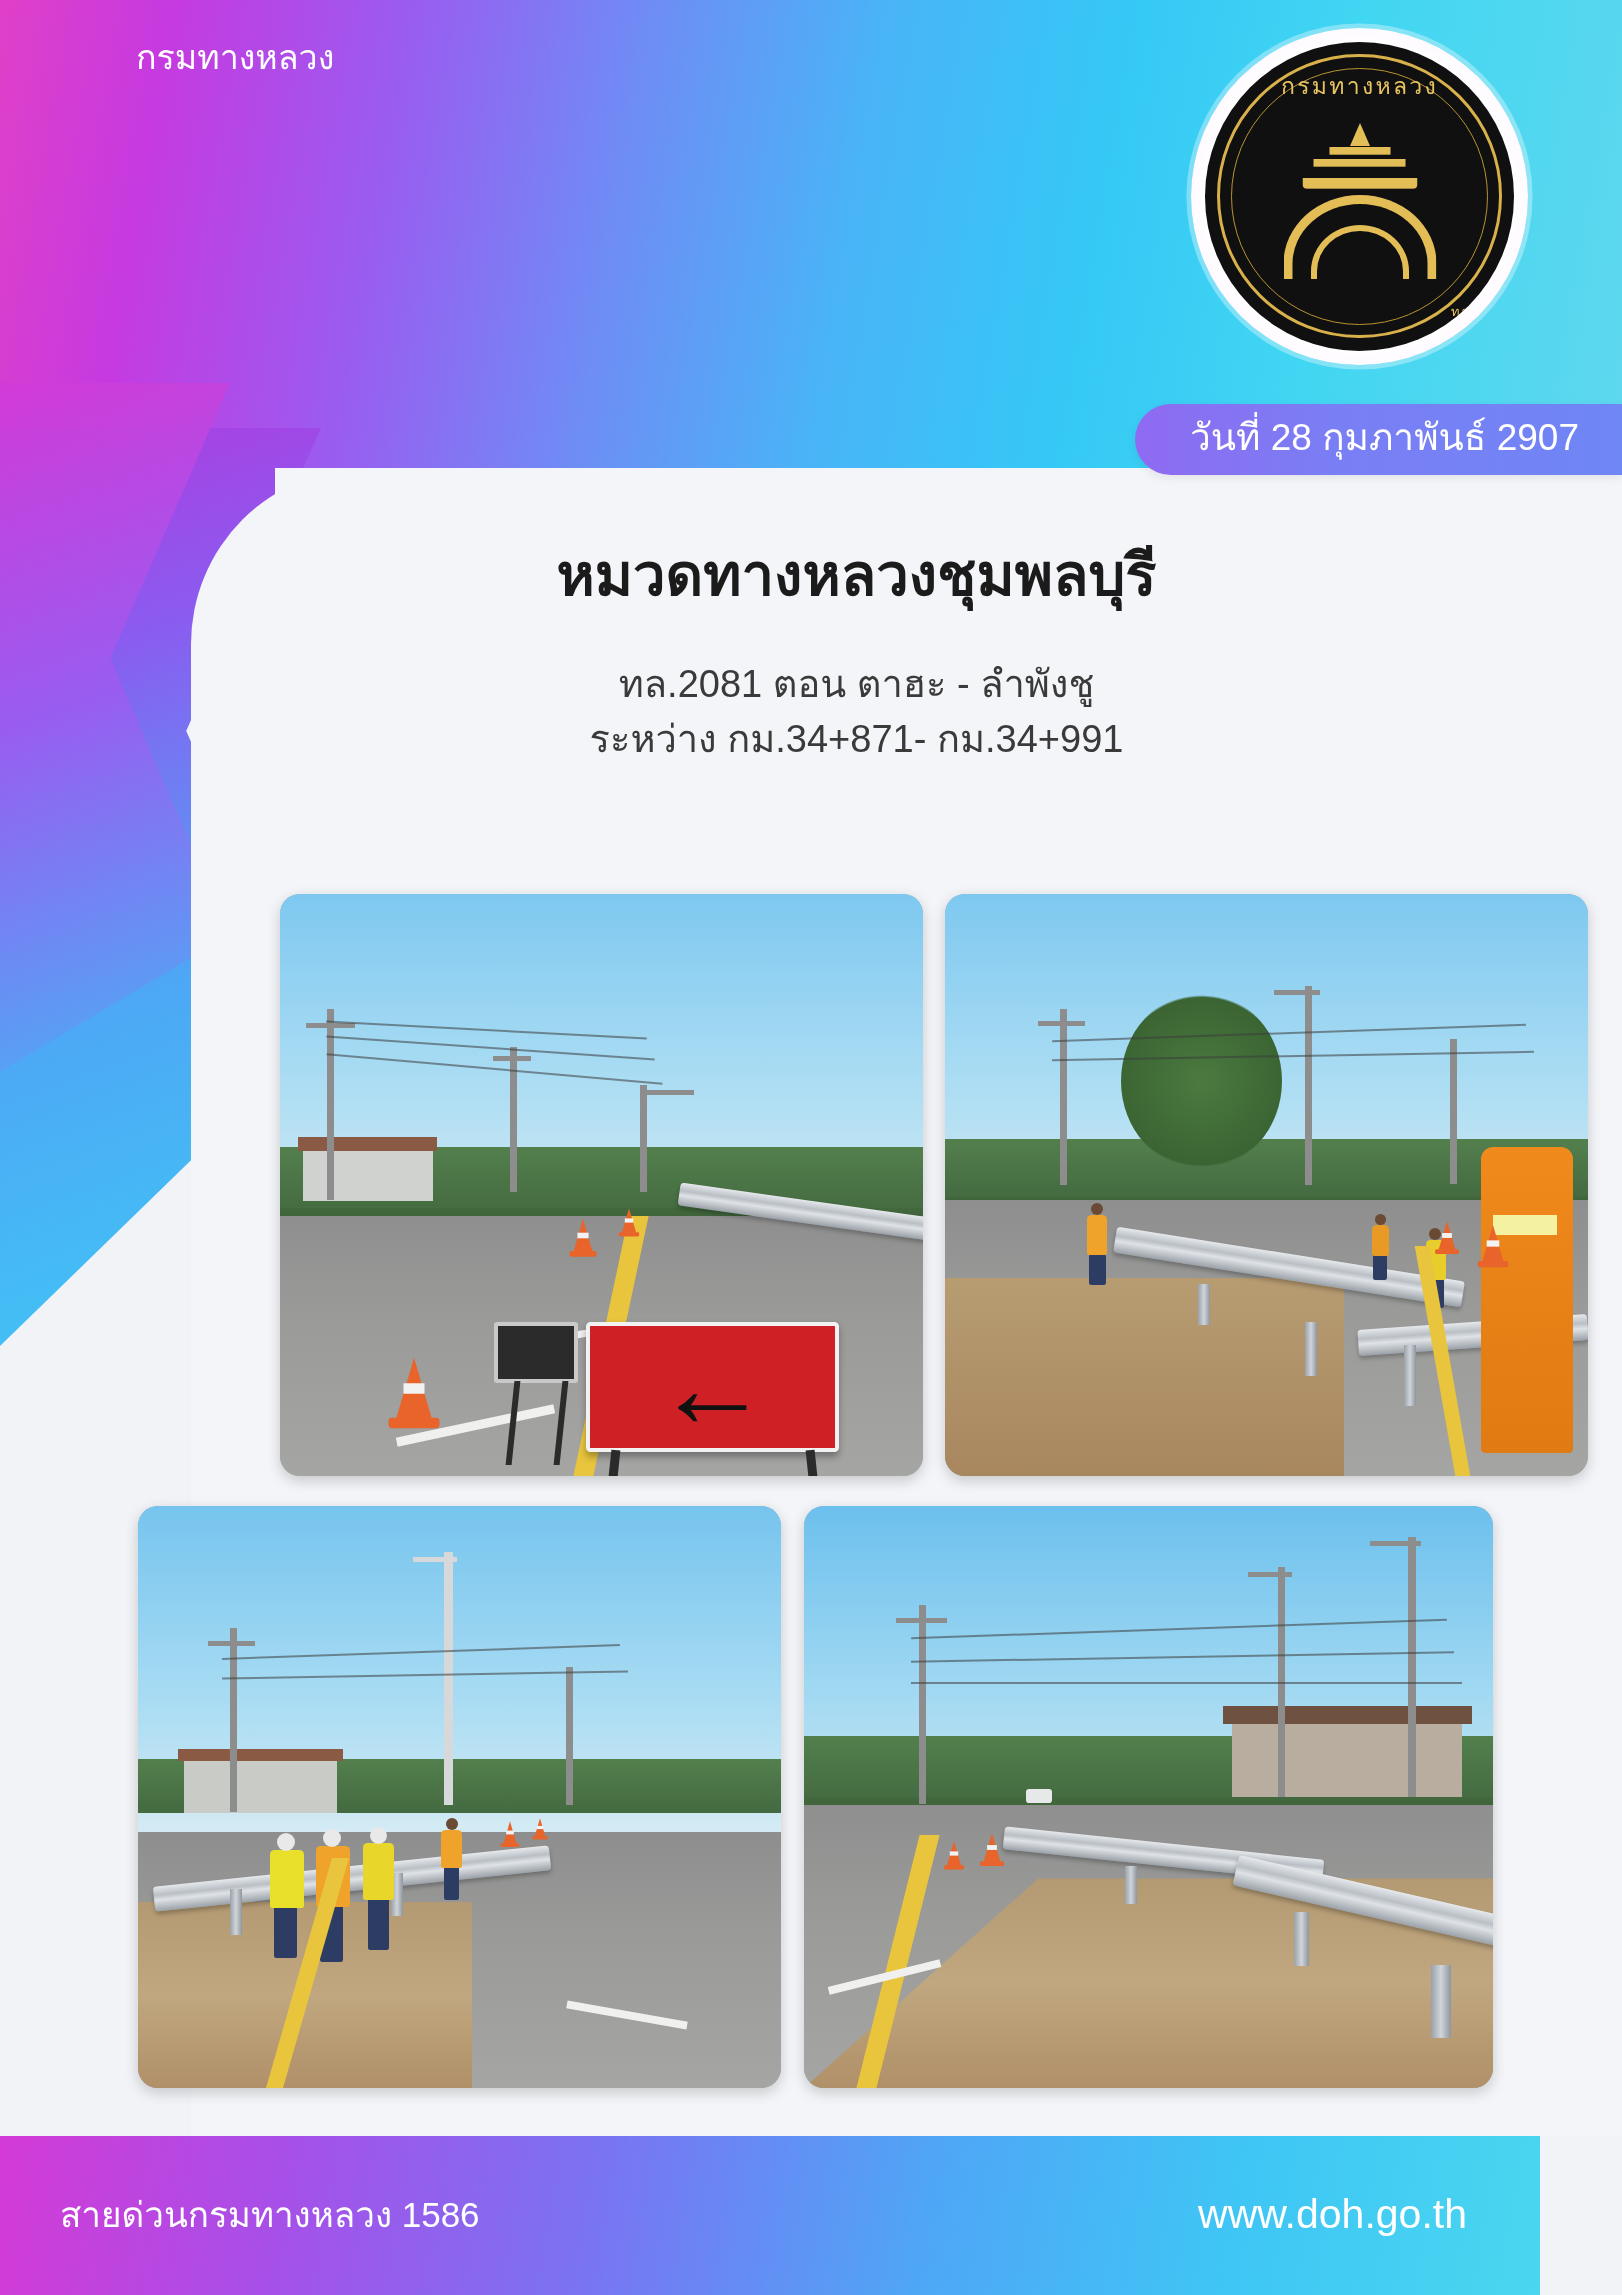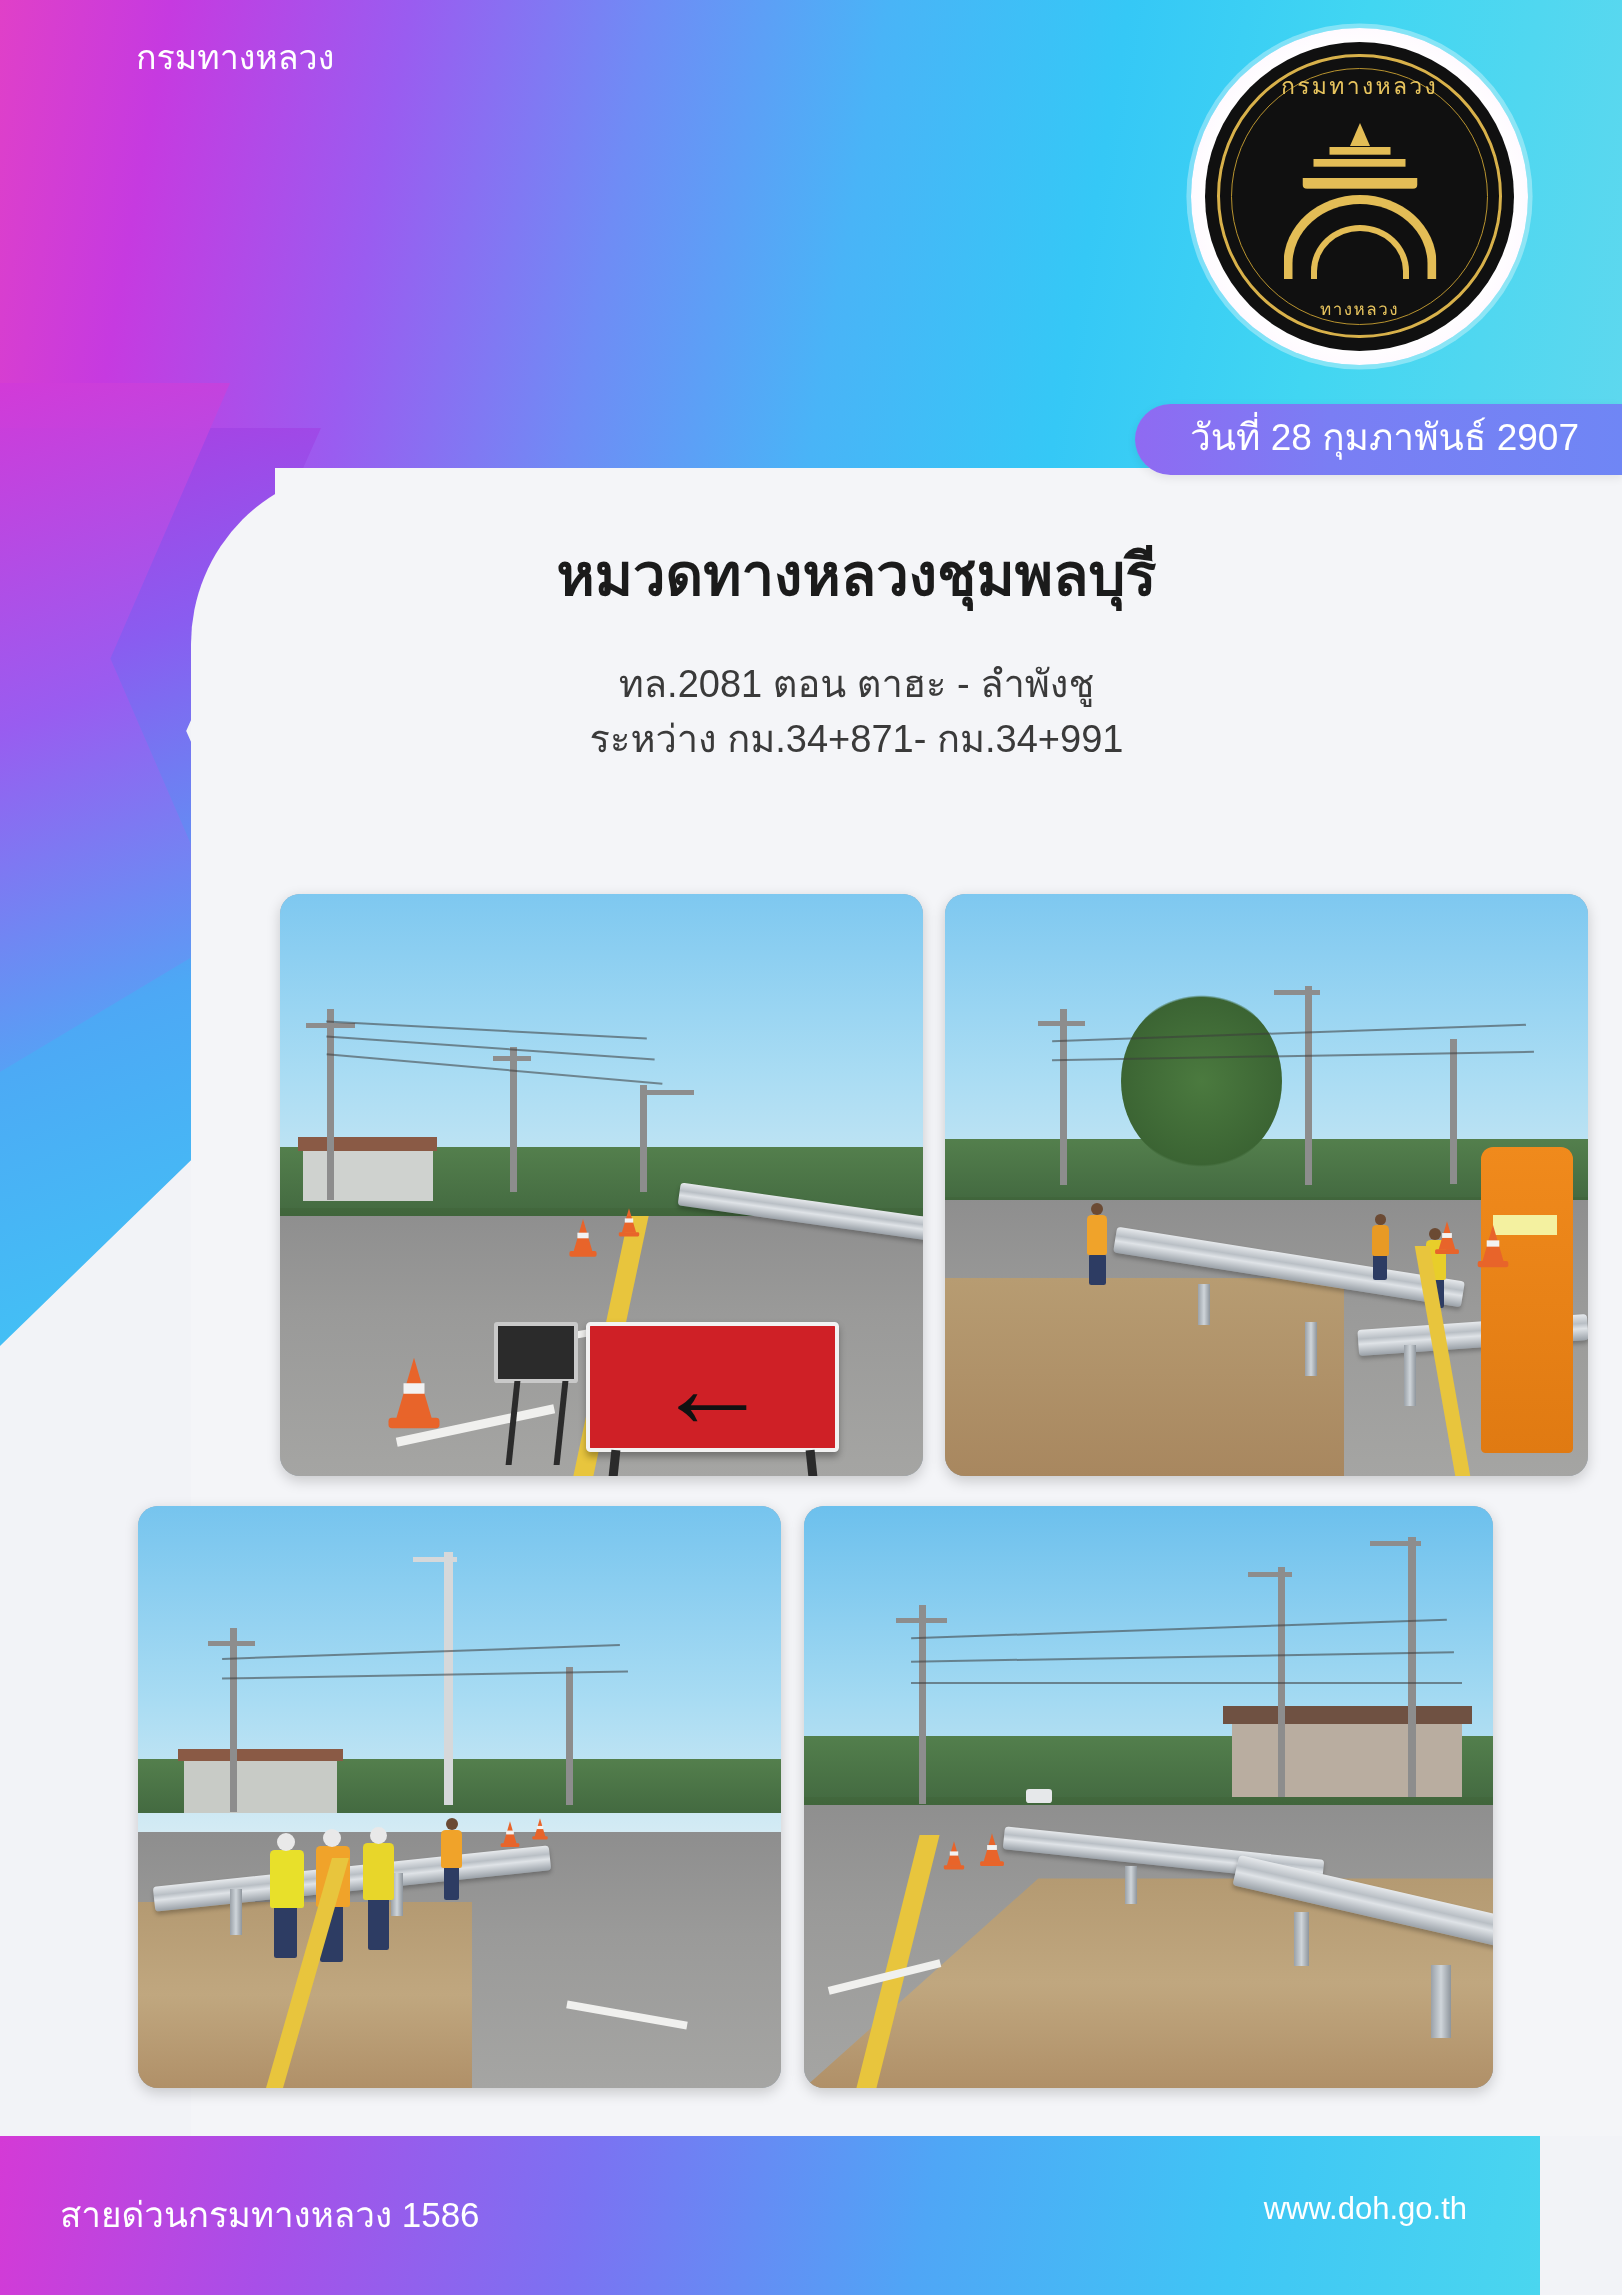--- a/index.html
+++ b/index.html
@@ -209,23 +209,23 @@
     transform: translateX(-50%);
     width: 0; height: 0;
     border-left: 10.7px solid transparent;
     border-right: 10.7px solid transparent;
     border-bottom: 23px solid #e3bd56;
   }
   .logo-bottom-text {
     position: absolute;
     bottom: 29px;
     left: 0; right: 0;
-    text-align: center;
+    text-align: right;
     color: #e7c45e;
-    font-size: 17px;
+    font-size: 13px;
     letter-spacing: 1.5px;
   }
 
   
   .date-pill {
     position: absolute;
     right: 0;
     top: 404px;
     padding: 15.3px 44px 18.4px 55px;
     background: linear-gradient(90deg, #8f6af2 0%, #7a7ef4 40%, #6f86f5 100%);
@@ -385,21 +385,21 @@
   .footer-left {
     position: absolute;
     left: 60px; top: 51px;
     color: #ffffff;
     font-size: 35px;
   }
   .footer-right {
     position: absolute;
     right: 73px; top: 55px;
     color: #ffffff;
-    font-size: 31px;
+    font-size: 41px;
   }
 </style>
 </head>
 <body>
 
 <div class="poster">
 
   <div class="top-band"></div>
   <div class="left-chevron"></div>
   <div class="left-chevron-2"></div>

